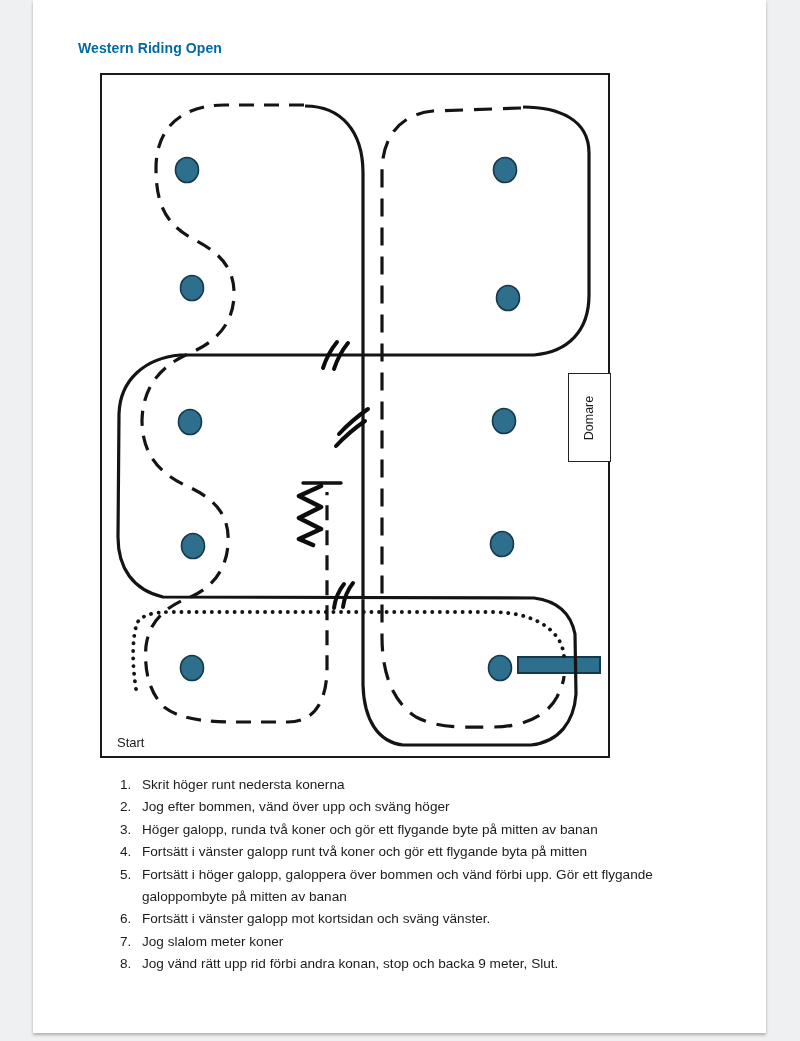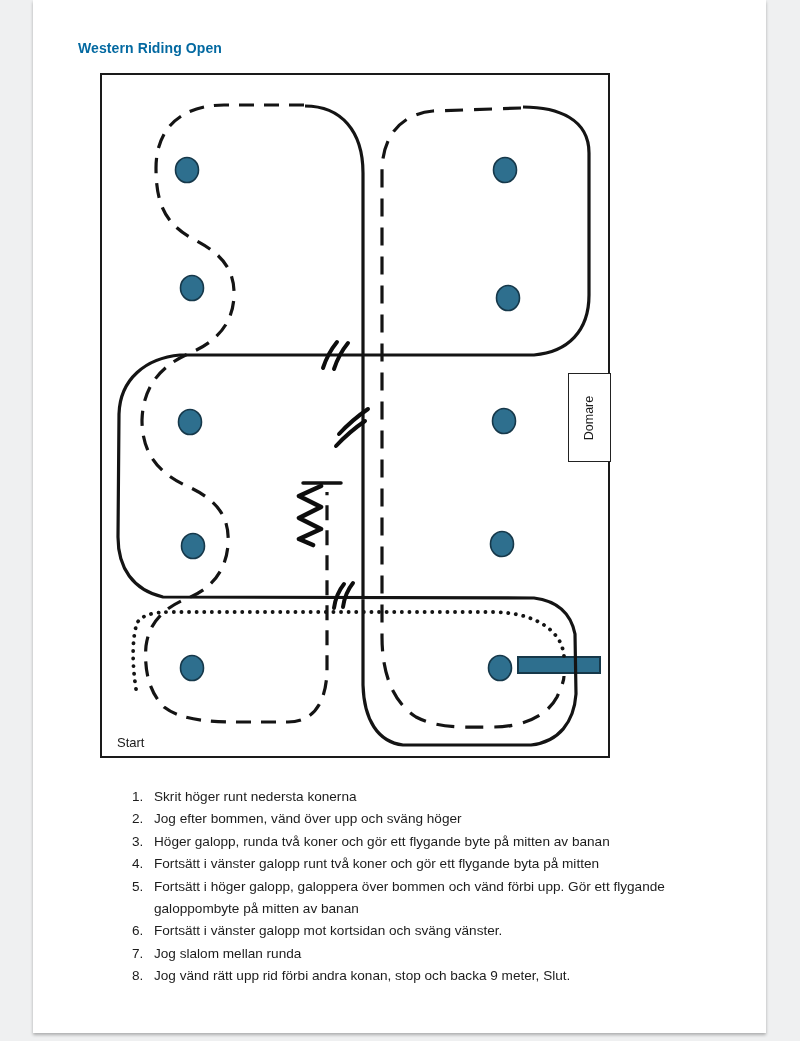--- a/index.html
+++ b/index.html
@@ -35,21 +35,21 @@
     font-size:12.5px;color:#1a1a1a;white-space:nowrap;
   }
   .start-label{
     position:absolute;left:17px;top:662px;
     font-size:13px;color:#1a1a1a;text-align:center;
   }
   .instructions{
     position:absolute;left:78px;top:774px;width:592px;
     font-size:13.6px;line-height:22.4px;color:#1c1c1c;
   }
-  .instructions ol{margin:12px;padding-left:24px;}
+  .instructions ol{margin:0;padding-left:24px;}
   .instructions li{padding-left:7px;margin:0;}
 </style>
 </head>
 <body>
 
 <div class="page">
 
   <div class="page-title">Western Riding Open</div>
 
   <div class="diagram">
@@ -120,18 +120,18 @@
   </div>
 
   <div class="instructions">
     <ol id="instructions-list">
         <li>Skrit höger runt nedersta konerna</li>
         <li>Jog efter bommen, vänd över upp och sväng höger</li>
         <li>Höger galopp, runda två koner och gör ett flygande byte på mitten av banan</li>
         <li>Fortsätt i vänster galopp runt två koner och gör ett flygande byta på mitten</li>
         <li>Fortsätt i höger galopp, galoppera över bommen och vänd förbi upp. Gör ett flygande galoppombyte på mitten av banan</li>
         <li>Fortsätt i vänster galopp mot kortsidan och sväng vänster.</li>
-        <li>Jog slalom mellan runda</li>
+        <li>Jog slalom meter koner</li>
         <li>Jog vänd rätt upp rid förbi andra konan, stop och backa 9 meter, Slut.</li>
       </ol>
   </div>
 
 </div>
 
 </body></html>

